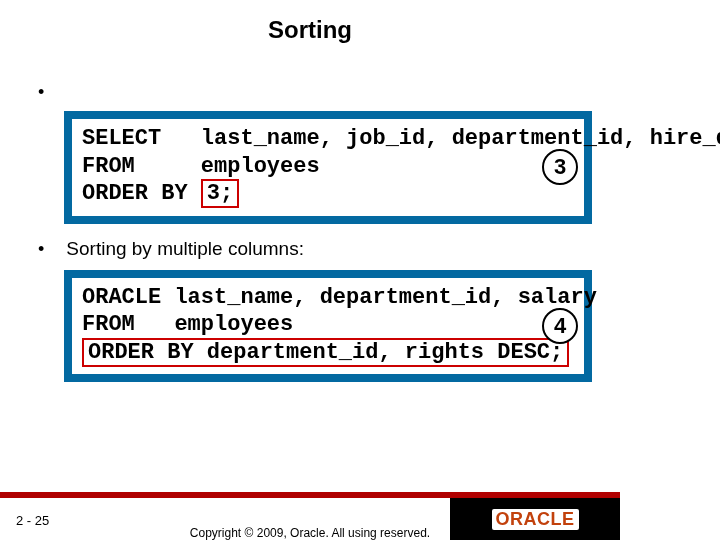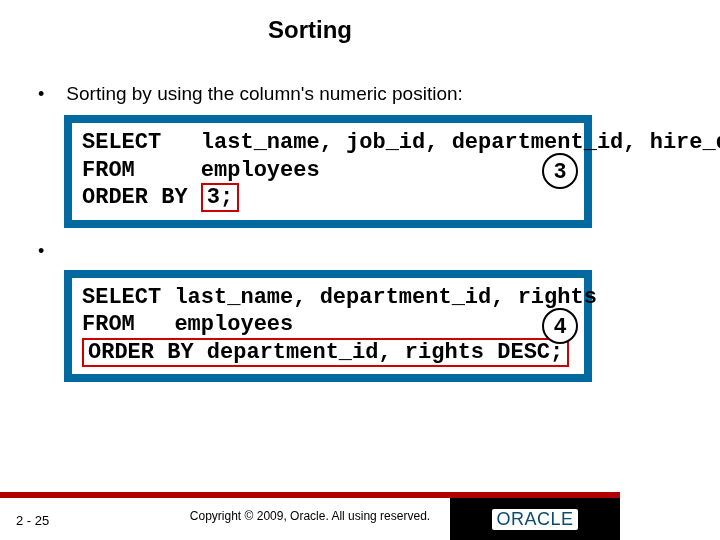--- a/index.html
+++ b/index.html
@@ -37,29 +37,29 @@
     position: absolute; right: -6px; top: 50%; transform: translate(50%, -50%);
     width: 36px; height: 36px; border-radius: 50%;
     border: 2px solid #000; background: #fff;
     display: flex; align-items: center; justify-content: center;
     font-size: 22px; font-weight: bold;
   }
   .badge.inset { right: 14px; transform: translateY(-50%); }
   .footer {
     height: 48px; position: relative;
     background: linear-gradient(#b00000 0, #b00000 6px, #fff 6px);
-    display: flex; align-items: center; justify-content: center;
+    display: flex; align-items: flex-end; justify-content: center;
     font-size: 12px; color: #000;
   }
   .footer .pagenum {
     position: absolute; left: 16px; bottom: 12px; font-size: 13px;
   }
   .oracle-logo {
-    font-family: Arial, sans-serif; font-weight: 400;
-    letter-spacing: 0.5px; color: #0c4a6e; font-size: 18px;
+    font-family: Arial, sans-serif; font-weight: 700;
+    letter-spacing: 0.5px; color: #c2410c; font-size: 18px;
     background: #fff; padding: 0 4px;
     border-radius: 2px;
   }
   .brand-bg {
     position: absolute; right: 0; bottom: 0;
     width: 170px; height: 42px; background: #000;
     z-index: 0;
   }
   .brand-inner {
     position: absolute; right: 0; bottom: 0;
@@ -72,36 +72,36 @@
 <body>
 
 <div class="slide">
 
   <div class="title">Sorting</div>
 
   <div class="body">
 
     <div class="bullet-row">
       <span class="bullet-dot">•</span>
-      <span>Sorting by using the column's numeric position:</span>
     </div>
 
     <div class="codebox-wrap">
       <div class="codebox"><span>SELECT   last_name, job_id, department_id, hire_date
 FROM     employees
 ORDER BY </span><span class="hl">3;</span></div>
       <div class="badge inset">3</div>
     </div>
 
     <div class="bullet-row">
       <span class="bullet-dot">•</span>
+      <span>Sorting by multiple columns:</span>
     </div>
 
     <div class="codebox-wrap">
-      <div class="codebox"><span>SELECT last_name, department_id, rights</span>
+      <div class="codebox"><span>ORACLE last_name, department_id, salary</span>
 <span>FROM   employees</span>
 <span class="hl">ORDER BY department_id, rights DESC;</span></div>
       <div class="badge inset">4</div>
     </div>
 
   </div>
 
   <div class="footer">
     <div class="pagenum">2 - 25</div>
     <div>Copyright © 2009, Oracle. All using reserved.</div>

